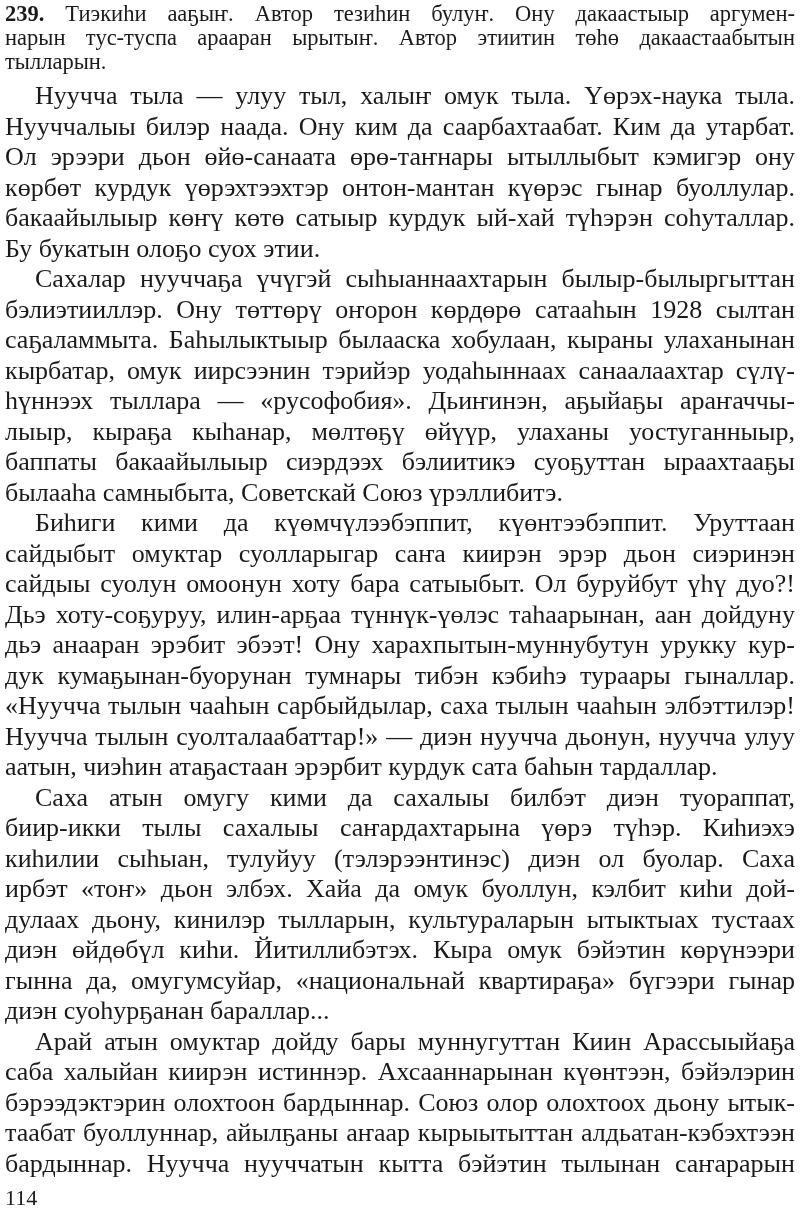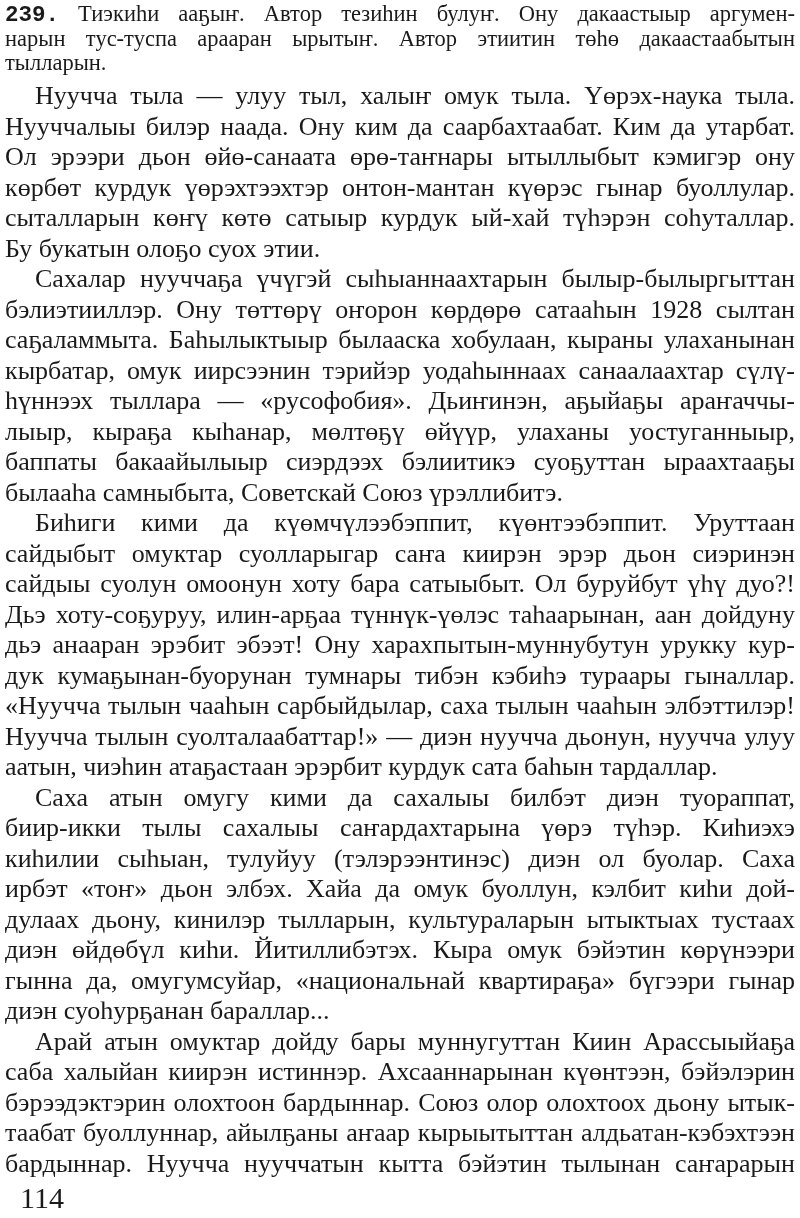--- a/index.html
+++ b/index.html
@@ -35,38 +35,37 @@
       white-space: nowrap;
       text-align: justify;
       text-align-last: justify;
       overflow: visible;
     }
     .line.last {
       text-align-last: left;
     }
     .task .num {
       font-weight: bold;
-      font-family: Liberation Mono, monospace;
     }
     .body-text {
       position: absolute;
       left: 5px;
       top: 81px;
       width: 790px;
       font-size: 26px;
       line-height: 30.5px;
     }
     .para .line.first {
       text-indent: 30px;
     }
     .page-number {
       position: absolute;
-      left: 20px;
+      left: 5px;
       top: 1186px;
-      font-size: 30px;
+      font-size: 22px;
       line-height: 24px;
     }
   </style>
 </head>
 <body>
 
 <div class="page">
 
   <div class="task">
     <span class="line"><span class="num">239.</span><span> Тиэкиһи ааҕыҥ. Автор тезиһин булуҥ. Ону дакаастыыр аргумен-</span></span>
@@ -74,21 +73,21 @@
     <span class="line last">тылларын.</span>
   </div>
 
   <div class="body-text">
 
     <div class="para">
       <span class="line first">Нуучча тыла — улуу тыл, халыҥ омук тыла. Үөрэх-наука тыла.</span>
       <span class="line">Нууччалыы билэр наада. Ону ким да саарбахтаабат. Ким да утарбат.</span>
       <span class="line">Ол эрээри дьон өйө-санаата өрө-таҥнары ытыллыбыт кэмигэр ону</span>
       <span class="line">көрбөт курдук үөрэхтээхтэр онтон-мантан күөрэс гынар буоллулар.</span>
-      <span class="line">сыталларын көҥү көтө сатыыр курдук ый-хай түһэрэн соһуталлар.</span>
+      <span class="line">бакаайылыыр көҥү көтө сатыыр курдук ый-хай түһэрэн соһуталлар.</span>
       <span class="line last">Бу букатын олоҕо суох этии.</span>
     </div>
 
     <div class="para">
       <span class="line first">Сахалар нууччаҕа үчүгэй сыһыаннаахтарын былыр-былыргыттан</span>
       <span class="line">бэлиэтииллэр. Ону төттөрү оҥорон көрдөрө сатааһын 1928 сылтан</span>
       <span class="line">саҕаламмыта. Баһылыктыыр былааска хобулаан, кыраны улаханынан</span>
       <span class="line">кырбатар, омук иирсээнин тэрийэр уодаһыннаах санаалаахтар сүлү-</span>
       <span class="line">һүннээх тыллара — «русофобия». Дьиҥинэн, аҕыйаҕы араҥаччы-</span>
       <span class="line">лыыр, кыраҕа кыһанар, мөлтөҕү өйүүр, улаханы уостуганныыр,</span>

